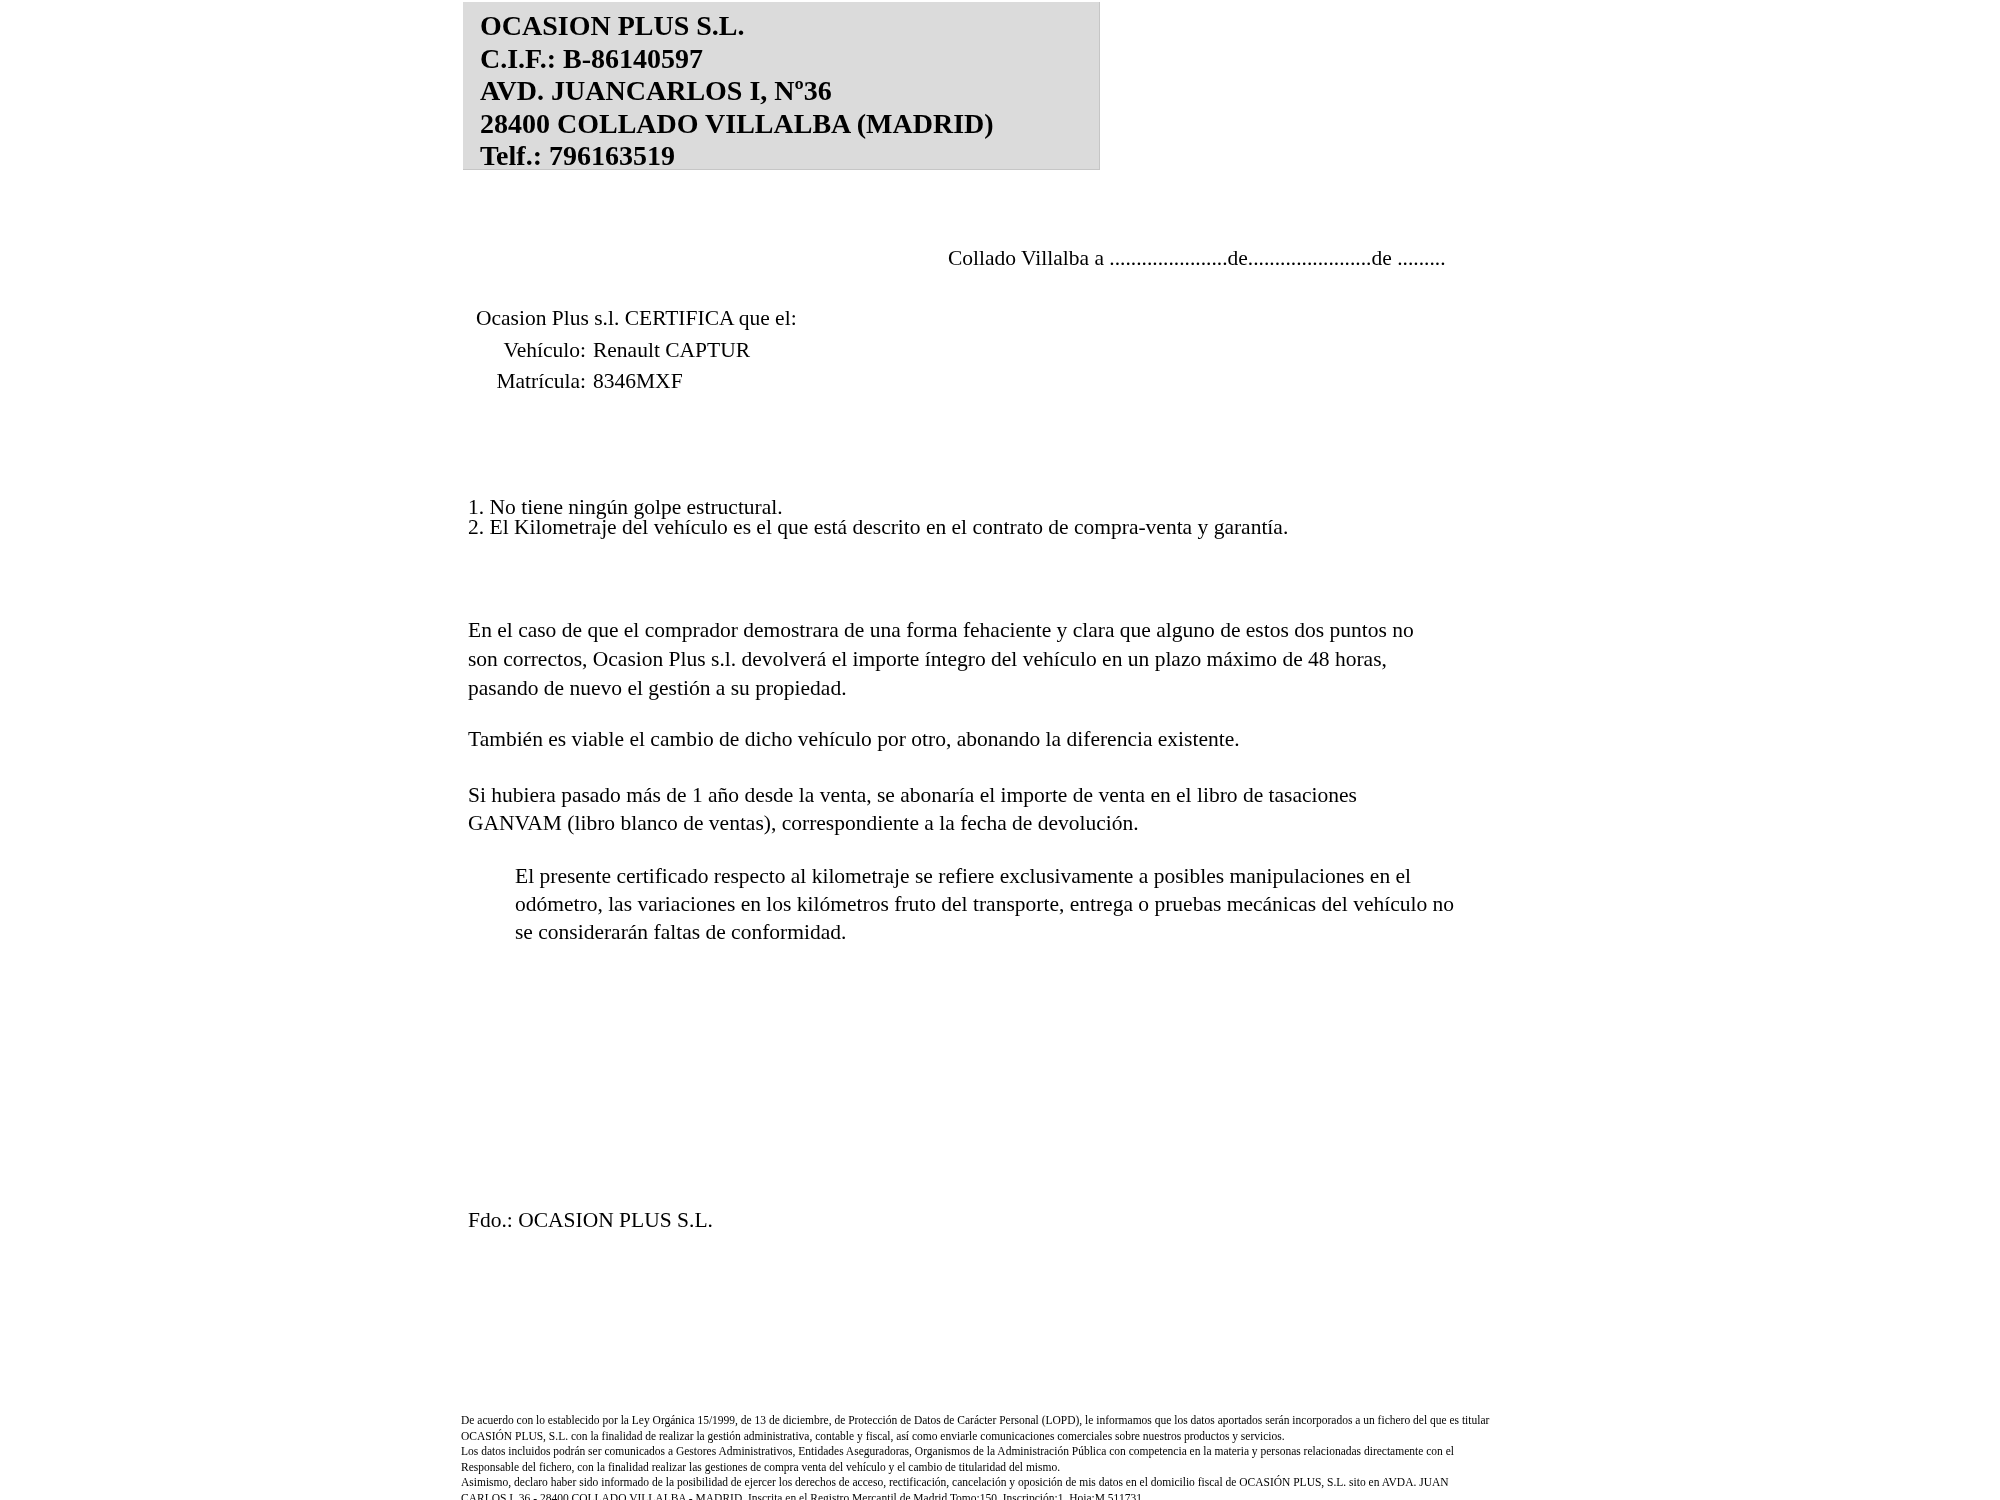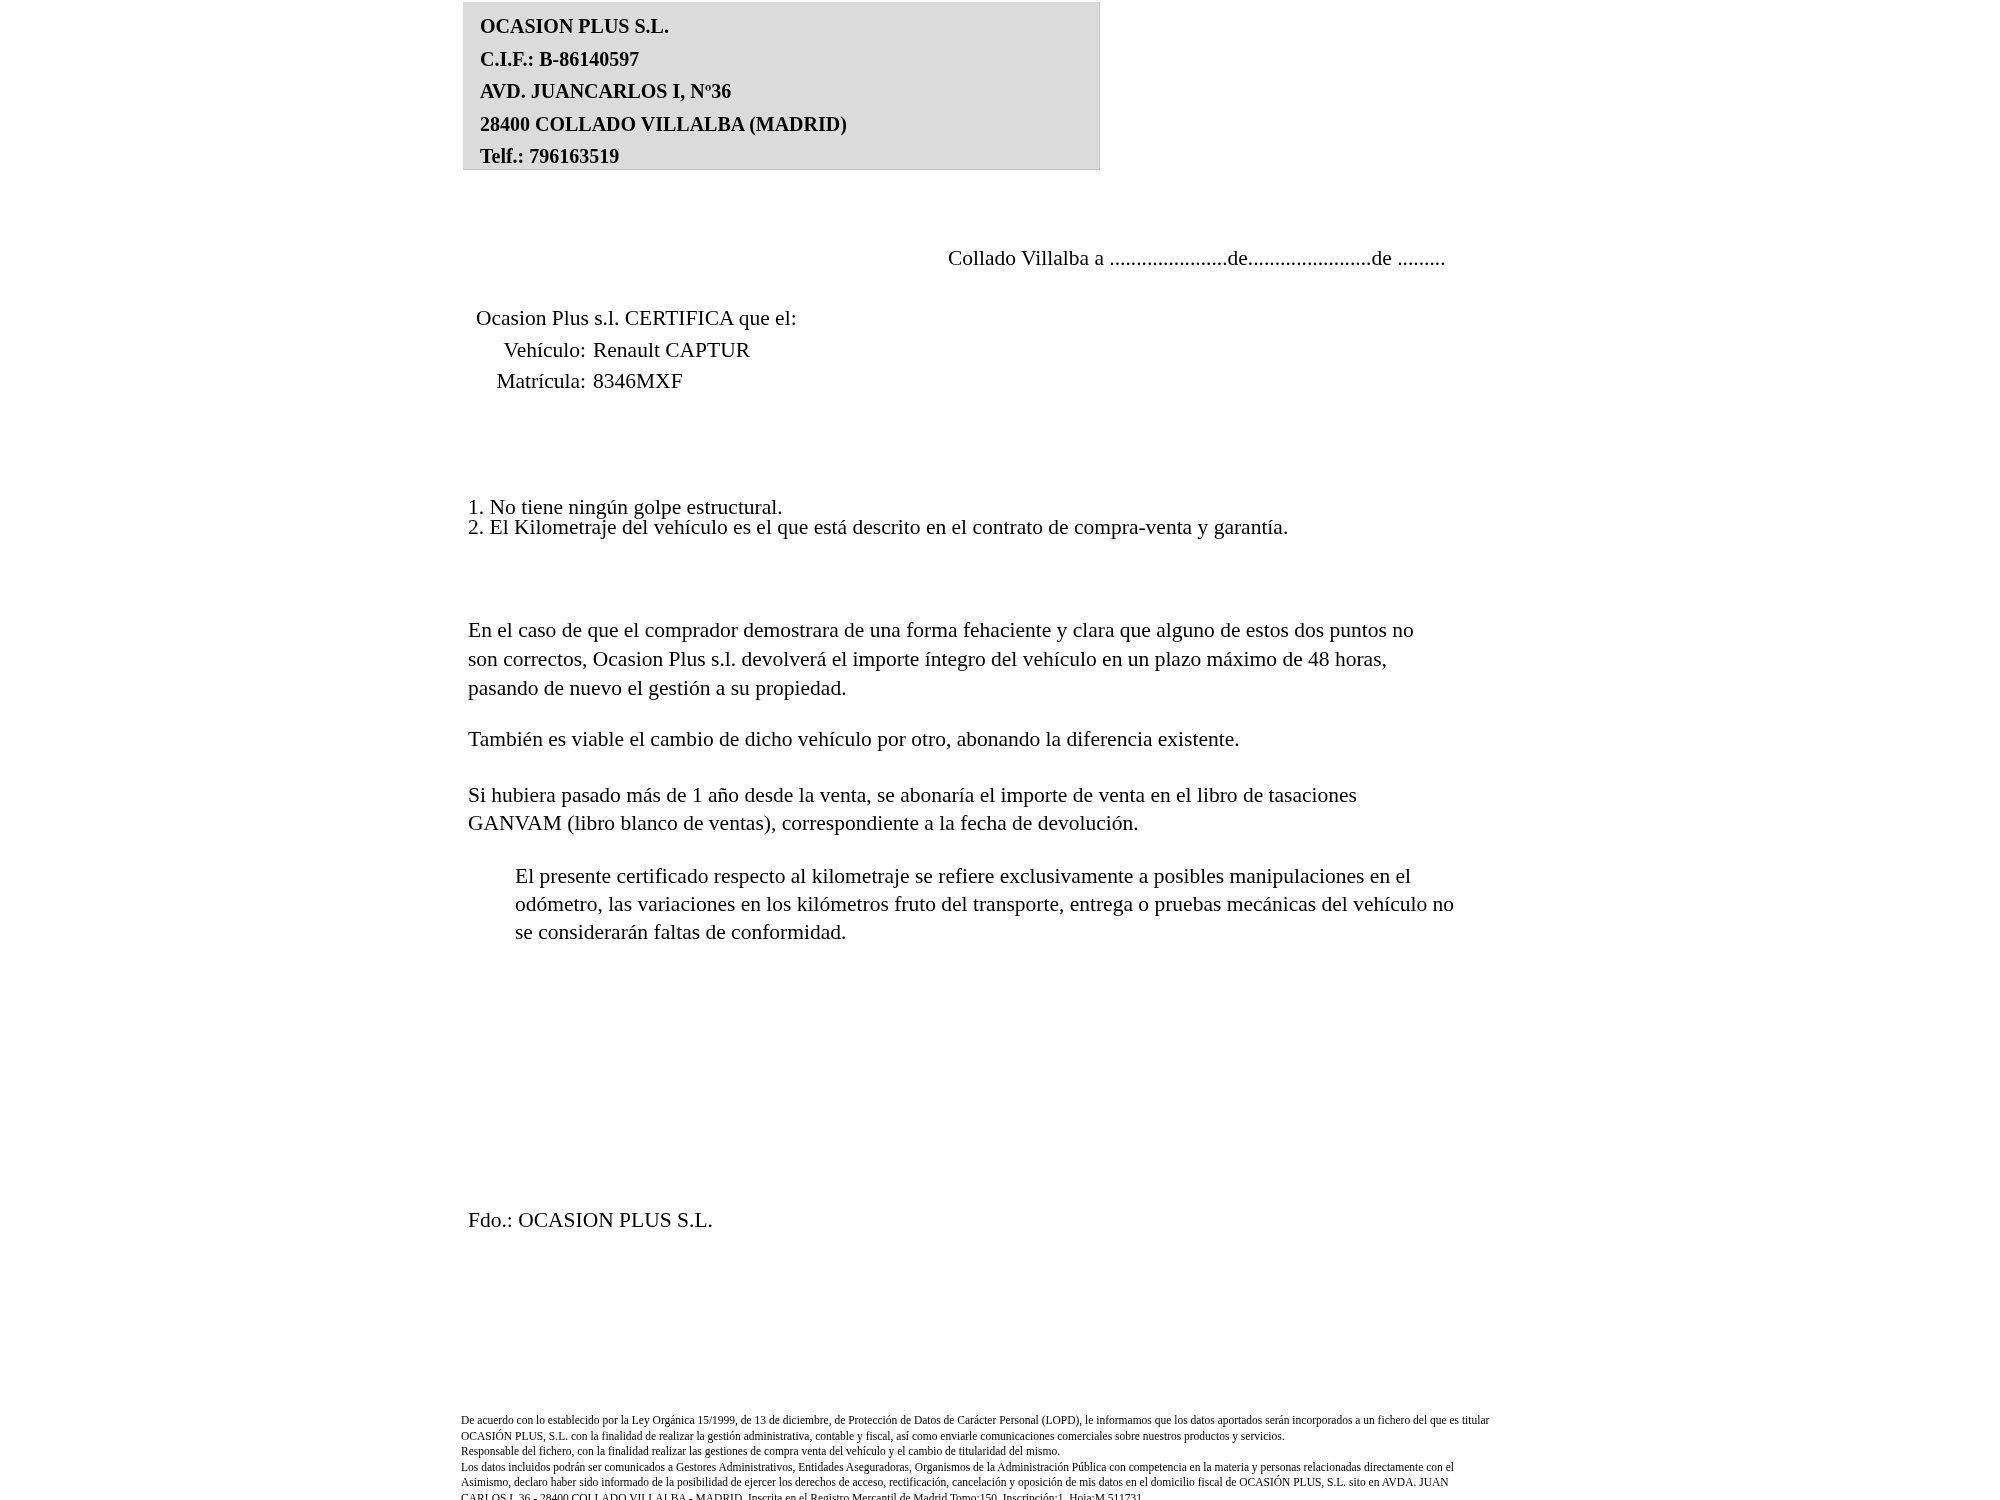--- a/index.html
+++ b/index.html
@@ -25,21 +25,21 @@
     width: 637px;
     height: 168px;
     background: #dbdbdb;
     border-right: 1px solid #c6c6c6;
     border-bottom: 1px solid #c6c6c6;
     padding: 8px 0 0 17px;
     box-sizing: border-box;
   }
   .company-box .line {
     font-weight: bold;
-    font-size: 20px;
+    font-size: 28px;
     line-height: 32.5px;
     white-space: nowrap;
   }
 
   
   .date-line {
     left: 948px;
     top: 244px;
     font-size: 21.5px;
     line-height: 28px;
@@ -152,17 +152,17 @@
   <div class="pline">El presente certificado respecto al kilometraje se refiere exclusivamente a posibles manipulaciones en el</div>
   <div class="pline">odómetro, las variaciones en los kilómetros fruto del transporte, entrega o pruebas mecánicas del vehículo no</div>
   <div class="pline">se considerarán faltas de conformidad.</div>
 </div>
 
 <div class="abs signature">Fdo.: OCASION PLUS S.L.</div>
 
 <div class="abs legal-footer">
   <div class="fline">De acuerdo con lo establecido por la Ley Orgánica 15/1999, de 13 de diciembre, de Protección de Datos de Carácter Personal (LOPD), le informamos que los datos aportados serán incorporados a un fichero del que es titular</div>
   <div class="fline">OCASIÓN PLUS, S.L. con la finalidad de realizar la gestión administrativa, contable y fiscal, así como enviarle comunicaciones comerciales sobre nuestros productos y servicios.</div>
+  <div class="fline">Los datos incluidos podrán ser comunicados a Gestores Administrativos, Entidades Aseguradoras, Organismos de la Administración Pública con competencia en la materia y personas relacionadas directamente con el</div>
   <div class="fline">Responsable del fichero, con la finalidad realizar las gestiones de compra venta del vehículo y el cambio de titularidad del mismo.</div>
-  <div class="fline">Los datos incluidos podrán ser comunicados a Gestores Administrativos, Entidades Aseguradoras, Organismos de la Administración Pública con competencia en la materia y personas relacionadas directamente con el</div>
   <div class="fline">Asimismo, declaro haber sido informado de la posibilidad de ejercer los derechos de acceso, rectificación, cancelación y oposición de mis datos en el domicilio fiscal de OCASIÓN PLUS, S.L. sito en AVDA. JUAN</div>
   <div class="fline">CARLOS I, 36 - 28400 COLLADO VILLALBA - MADRID. Inscrita en el Registro Mercantil de Madrid Tomo:150, Inscripción:1, Hoja:M 511731</div>
 </div>
 
 </body></html>

